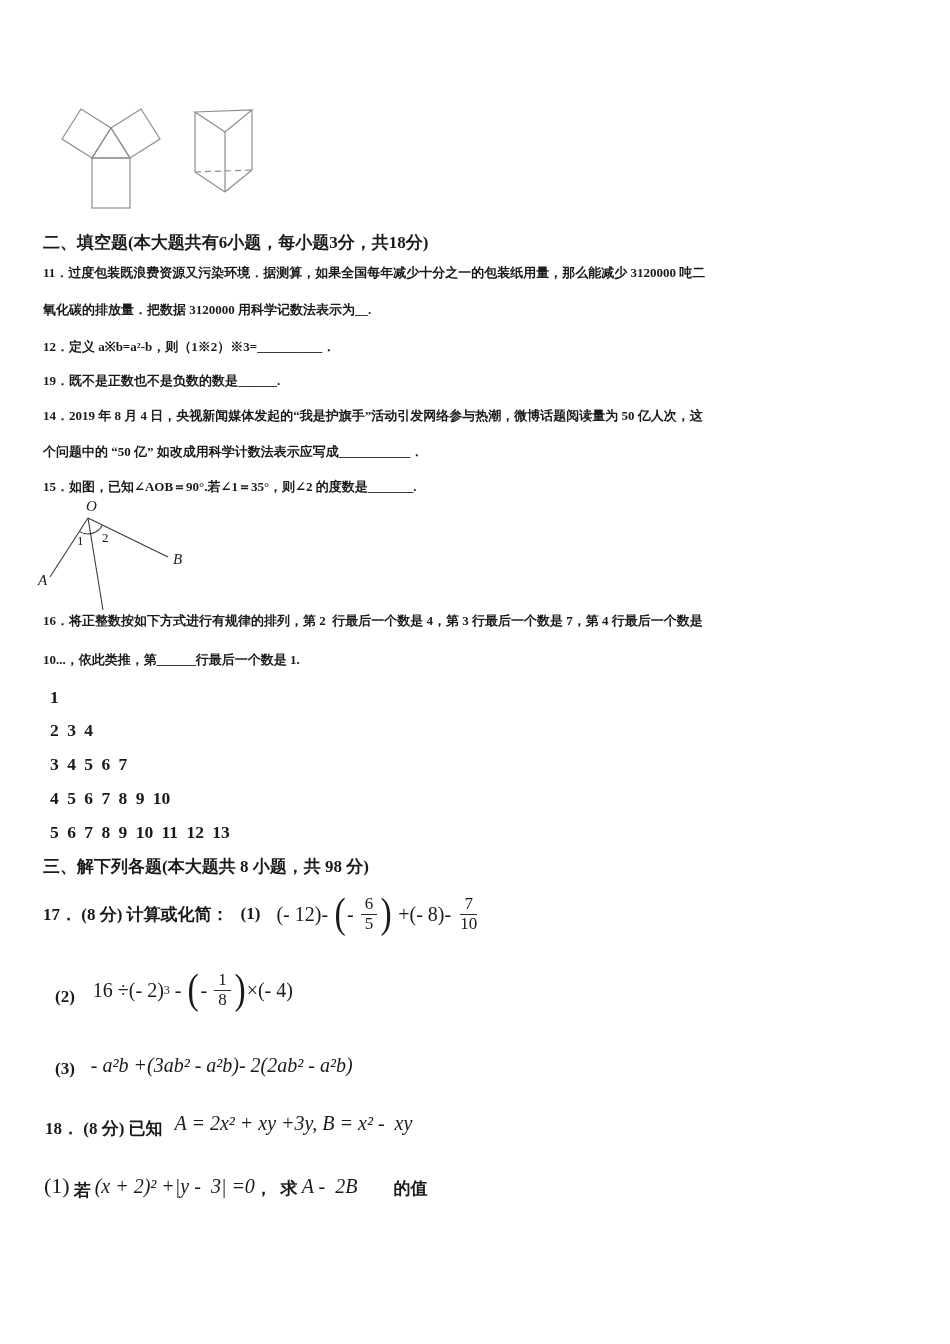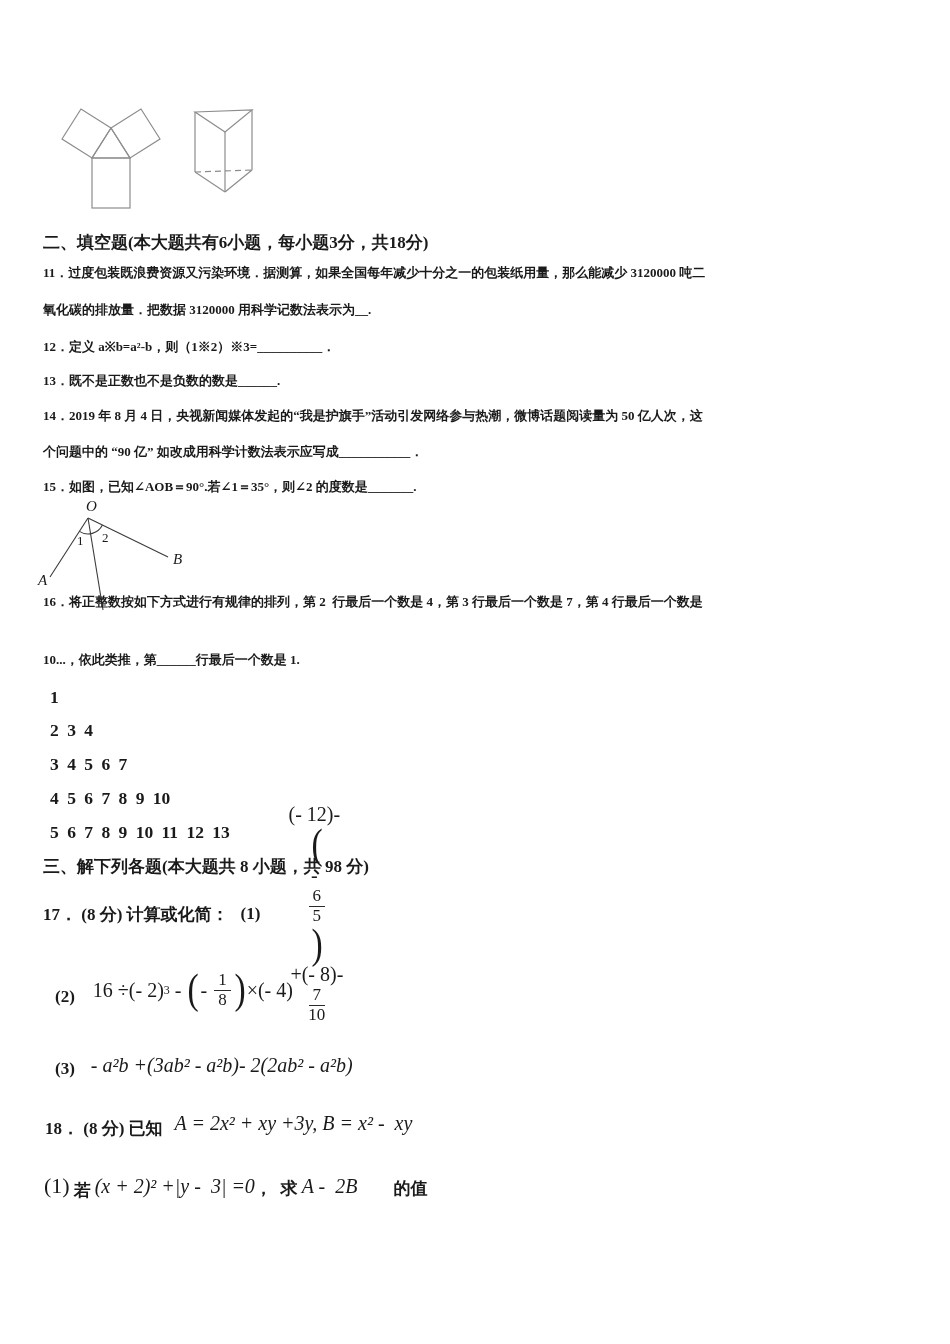--- a/index.html
+++ b/index.html
@@ -44,54 +44,54 @@
     <line x1="150" y1="74" x2="180" y2="94"></line>
     <line x1="207" y1="72" x2="180" y2="94"></line>
     <line x1="150" y1="74" x2="207" y2="72" stroke-dasharray="6,4"></line>
   </g>
 </svg>
 
 <div class="abs hd" style="left:43px;top:233px;">二、填空题(本大题共有6小题，每小题3分，共18分)</div>
 <div class="abs cn" style="left:43px;top:263px;">11．过度包装既浪费资源又污染环境．据测算，如果全国每年减少十分之一的包装纸用量，那么能减少 3120000 吨二</div>
 <div class="abs cn" style="left:43px;top:300px;">氧化碳的排放量．把数据 3120000 用科学记数法表示为__.</div>
 <div class="abs cn" style="left:43px;top:337px;text-align:center;">12．定义 a※b=a²-b，则（1※2）※3=__________．</div>
-<div class="abs cn" style="left:43px;top:371px;">13．既不是正数也不是负数的数是______.</div>
+<div class="abs cn" style="left:43px;top:371px;">19．既不是正数也不是负数的数是______.</div>
 <div class="abs cn" style="left:43px;top:406px;">14．2019 年 8 月 4 日，央视新闻媒体发起的“我是护旗手”活动引发网络参与热潮，微博话题阅读量为 50 亿人次，这</div>
-<div class="abs cn" style="left:43px;top:442px;">个问题中的 “90 亿” 如改成用科学计数法表示应写成___________．</div>
+<div class="abs cn" style="left:43px;top:442px;">个问题中的 “50 亿” 如改成用科学计数法表示应写成___________．</div>
 <div class="abs cn" style="left:43px;top:477px;">15．如图，已知∠AOB＝90°.若∠1＝35°，则∠2 的度数是_______.</div>
 
 <svg class="abs" style="left:28px;top:497px;" width="170" height="115" viewBox="0 0 170 115">
   <g stroke="#3a3a3a" stroke-width="1.1">
     <line x1="60" y1="21" x2="22" y2="80"></line>
     <line x1="60" y1="21" x2="140" y2="60"></line>
     <line x1="60" y1="21" x2="75" y2="113"></line>
     <path d="M 51.4 34.4 A 16 16 0 0 0 74.4 28"></path>
   </g>
   <text class="figtxt" x="58" y="14">O</text>
   <text class="figtxt" x="10" y="88">A</text>
   <text class="figtxt" x="145" y="67">B</text>
   <text class="figsm" x="49" y="48">1</text>
   <text class="figsm" x="74" y="45">2</text>
 </svg>
 
-<div class="abs cn" style="left:43px;top:592px;text-align:center;">16．将正整数按如下方式进行有规律的排列，第 2  行最后一个数是 4，第 3 行最后一个数是 7，第 4 行最后一个数是</div>
+<div class="abs cn" style="left:43px;top:611px;text-align:center;">16．将正整数按如下方式进行有规律的排列，第 2  行最后一个数是 4，第 3 行最后一个数是 7，第 4 行最后一个数是</div>
 <div class="abs cn" style="left:43px;top:650px;">10...，依此类推，第______行最后一个数是 1.</div>
 
 <div class="abs numrow" style="left:50px;top:688px;">1</div>
 <div class="abs numrow" style="left:50px;top:721px;">2 3 4</div>
 <div class="abs numrow" style="left:50px;top:755px;">3 4 5 6 7</div>
 <div class="abs numrow" style="left:50px;top:789px;">4 5 6 7 8 9 10</div>
 <div class="abs numrow" style="left:50px;top:823px;">5 6 7 8 9 10 11 12 13</div>
 
 <div class="abs hd" style="left:43px;top:857px;">三、解下列各题(本大题共 8 小题，共 98 分)</div>
 
 <div class="mathrow" style="left:43px;top:886px;height:56px;">
   <span class="plabel">17． (8 分) 计算或化简：</span>
   <span class="plabel" style="margin-left:12px;">(1)</span>
-  <span class="mexpr" style="margin-left:25px;flex-direction:column;">
+  <span class="mexpr" style="margin-left:16px;">
     <span>(- 12)- </span>
     <span class="bigp">(</span>
     <span>- </span>
     <span class="frac">
       <span class="fn">6</span>
       <span class="fd">5</span>
     </span>
     <span class="bigp">)</span>
     <span> +(- 8)- </span>
     <span class="frac">

